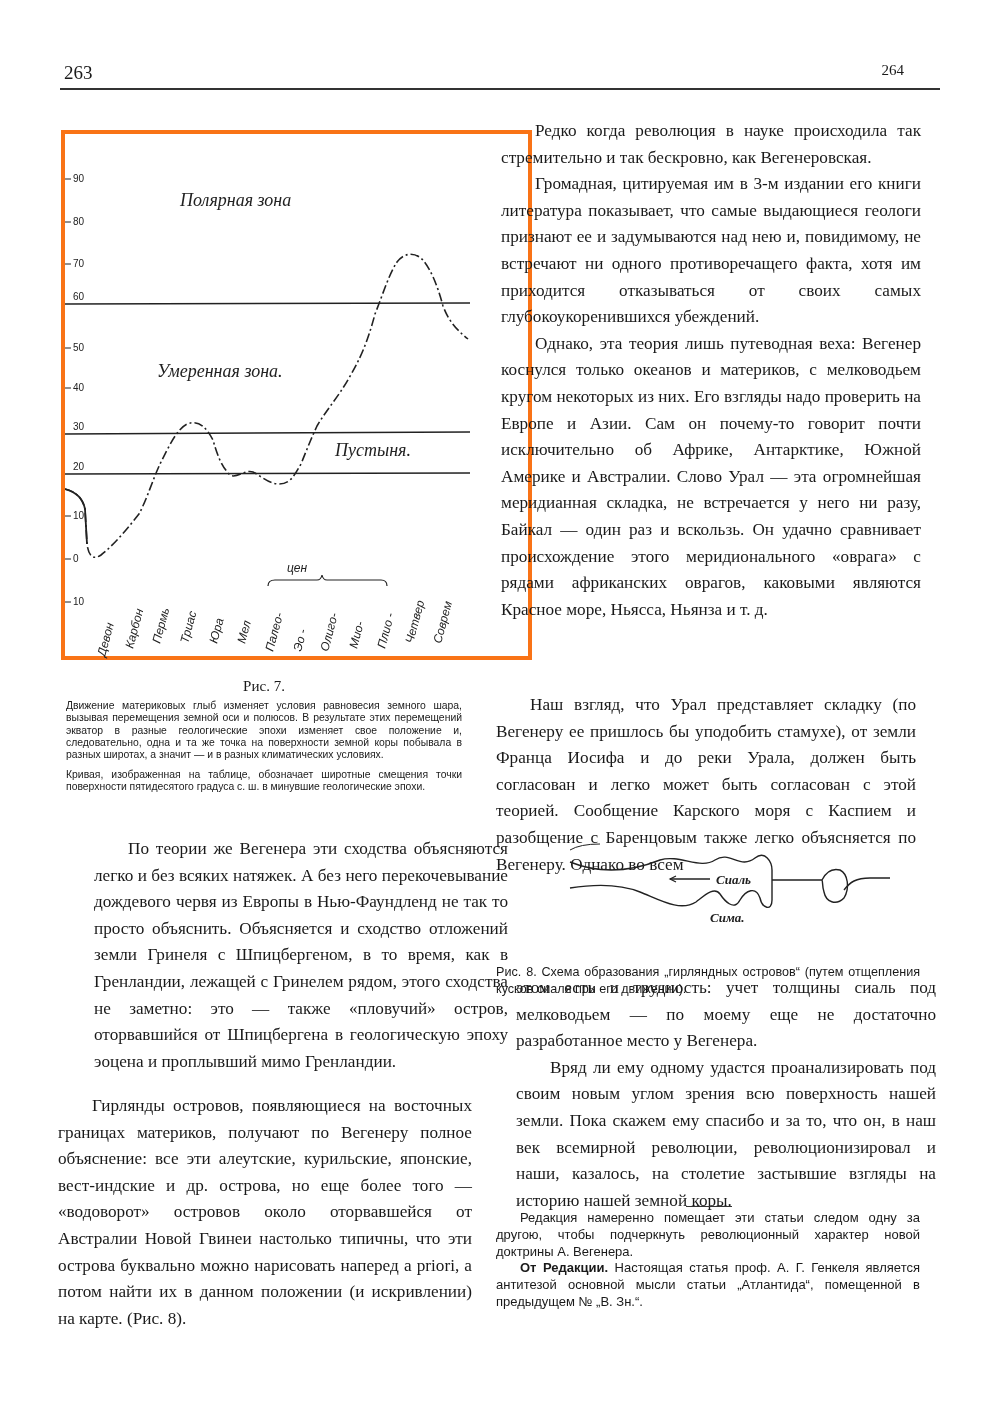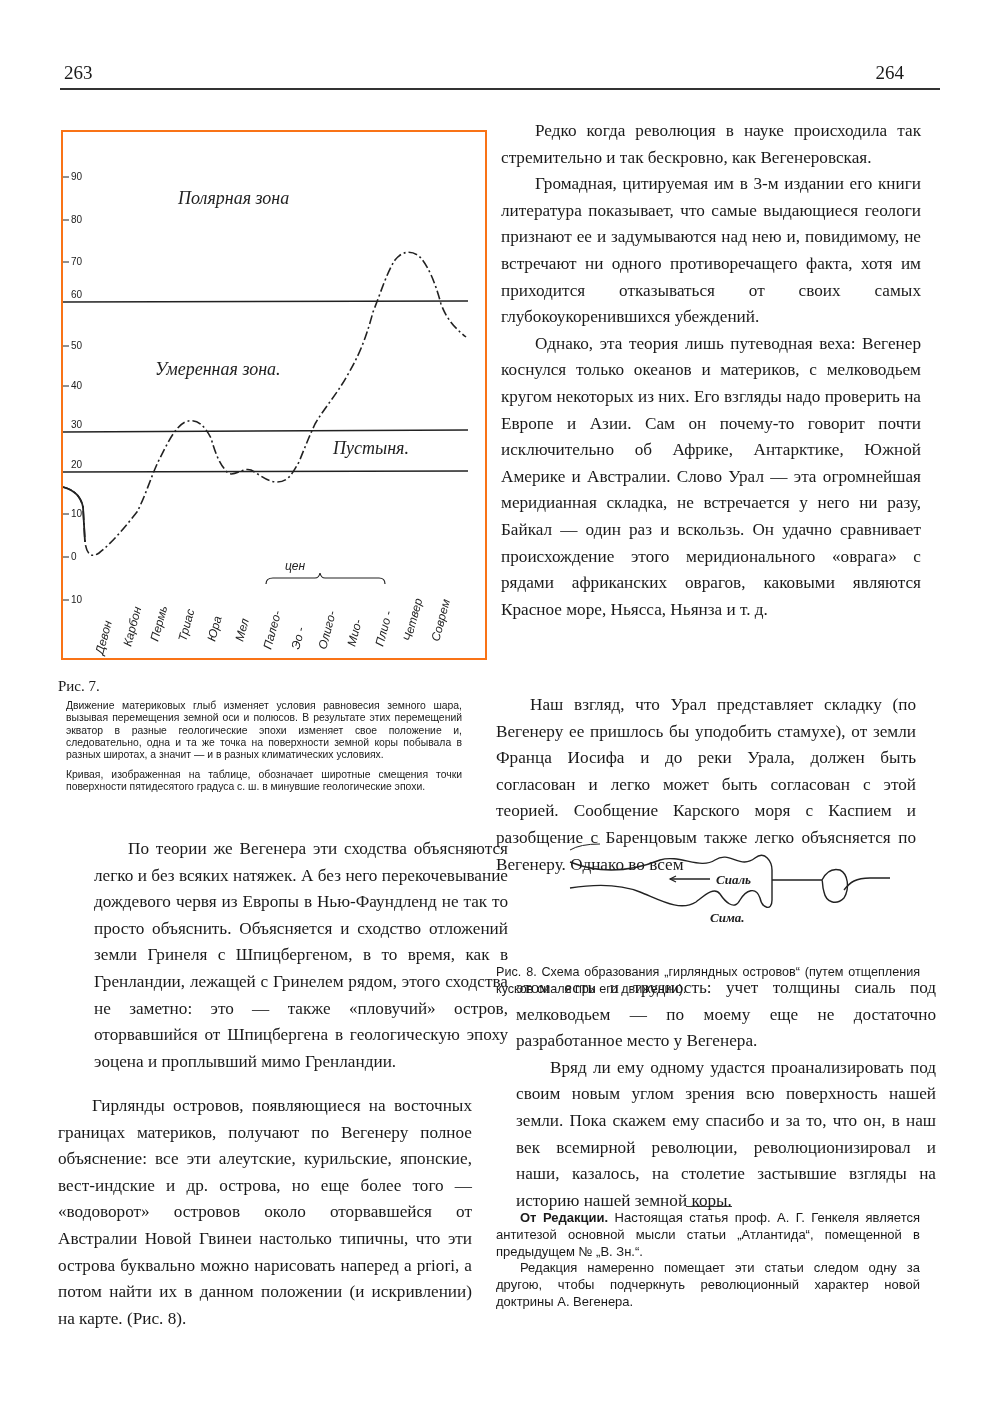--- a/index.html
+++ b/index.html
@@ -1,28 +1,28 @@
 <!DOCTYPE html>
 <html><head>
 <meta charset="utf-8">
 <style>
   html, body { margin:0; padding:0; background:#ffffff; }
   body { width:981px; height:1417px; position:relative; overflow:hidden;
          font-family:"Liberation Serif","DejaVu Serif",serif; color:#1a1a1a; }
   .header { position:absolute; left:60px; top:58px; width:880px; height:30px;text-decoration:underline; }
   .page-left { position:absolute; left:4px; top:4px; font-size:19px; }
-  .page-right { position:absolute; right:36px; top:4px; font-size:19px; }
+  .page-right { position:absolute; right:36px; top:4px; font-size:15px; }
   .journal-title { position:absolute; left:0; right:0; top:2px; text-align:center; font-size:20px; letter-spacing:1.5px; }
   .header-rule { position:absolute; left:60px; top:88px; width:880px; height:0; border-top:2px solid #333; }
 
-  .chart-box { position:absolute; left:61px; top:130px; width:426px; height:530px; border:2px solid #f97316; box-sizing:border-box; }
+  .chart-box { position:absolute; left:61px; top:130px; width:471px; height:530px; border:4px solid #f97316; box-sizing:border-box; }
   .chart-svg { position:absolute; left:0; top:0; }
 
   .fig-caption-col1 { position:absolute; left:58px; top:680px; width:412px; font-family:"Liberation Sans","DejaVu Sans",sans-serif; font-size:10.4px; line-height:12.2px; text-align:justify; }
-  .fig-caption-col1 .fig-label { font-family:"Liberation Serif",serif; font-size:15px; text-align:left; margin-bottom:3px; }
+  .fig-caption-col1 .fig-label { font-family:"Liberation Serif",serif; font-size:15px; text-align:center; margin-bottom:3px; }
   .fig-caption-col1 p { margin:8px; text-indent:0; }
 
   .col { position:absolute; font-size:17.2px; line-height:26.6px; text-align:justify; }
   .col p { margin:0; text-indent:34px; }
   .col p.noindent { text-indent:0; }
   .col-left-a { left:58px; top:836px; width:414px;margin-left:36px; }
   .col-left-b { left:58px; top:1093px; width:414px; }
   .col-right-a { left:501px; top:118px; width:420px; }
   .col-right-b { left:496px; top:692px; width:420px; }
   .col-right-c { left:516px; top:975px; width:420px; }
@@ -144,15 +144,15 @@
 </svg>
 <div class="fig8-caption">Рис. 8. Схема образования „гирляндных островов“ (путем отщепления кусков сиаля при его движении).</div>
 
 <div class="col col-right-c">
   <p class="noindent">этом есть и трудность: учет толщины сиаль под мелководьем — по моему еще не достаточно разработанное место у Вегенера.</p>
   <p>Вряд ли ему одному удастся проанализировать под своим новым углом зрения всю поверхность нашей земли. Пока скажем ему спасибо и за то, что он, в наш век всемирной революции, революционизировал и наши, казалось, на столетие застывшие взгляды на историю нашей земной коры.</p>
 </div>
 
 <div class="editor-rule"></div>
 <div class="editor-note">
+  <p>Редакция намеренно помещает эти статьи следом одну за другою, чтобы подчеркнуть революционный характер новой доктрины А. Вегенера.</p>
   <p><span class="bold">От Редакции.</span><span> Настоящая статья проф. А. Г. Генкеля является антитезой основной мысли статьи „Атлантида“, помещенной в предыдущем № „В. Зн.“.</span></p>
-  <p>Редакция намеренно помещает эти статьи следом одну за другою, чтобы подчеркнуть революционный характер новой доктрины А. Вегенера.</p>
 </div>
 
 </body></html>

